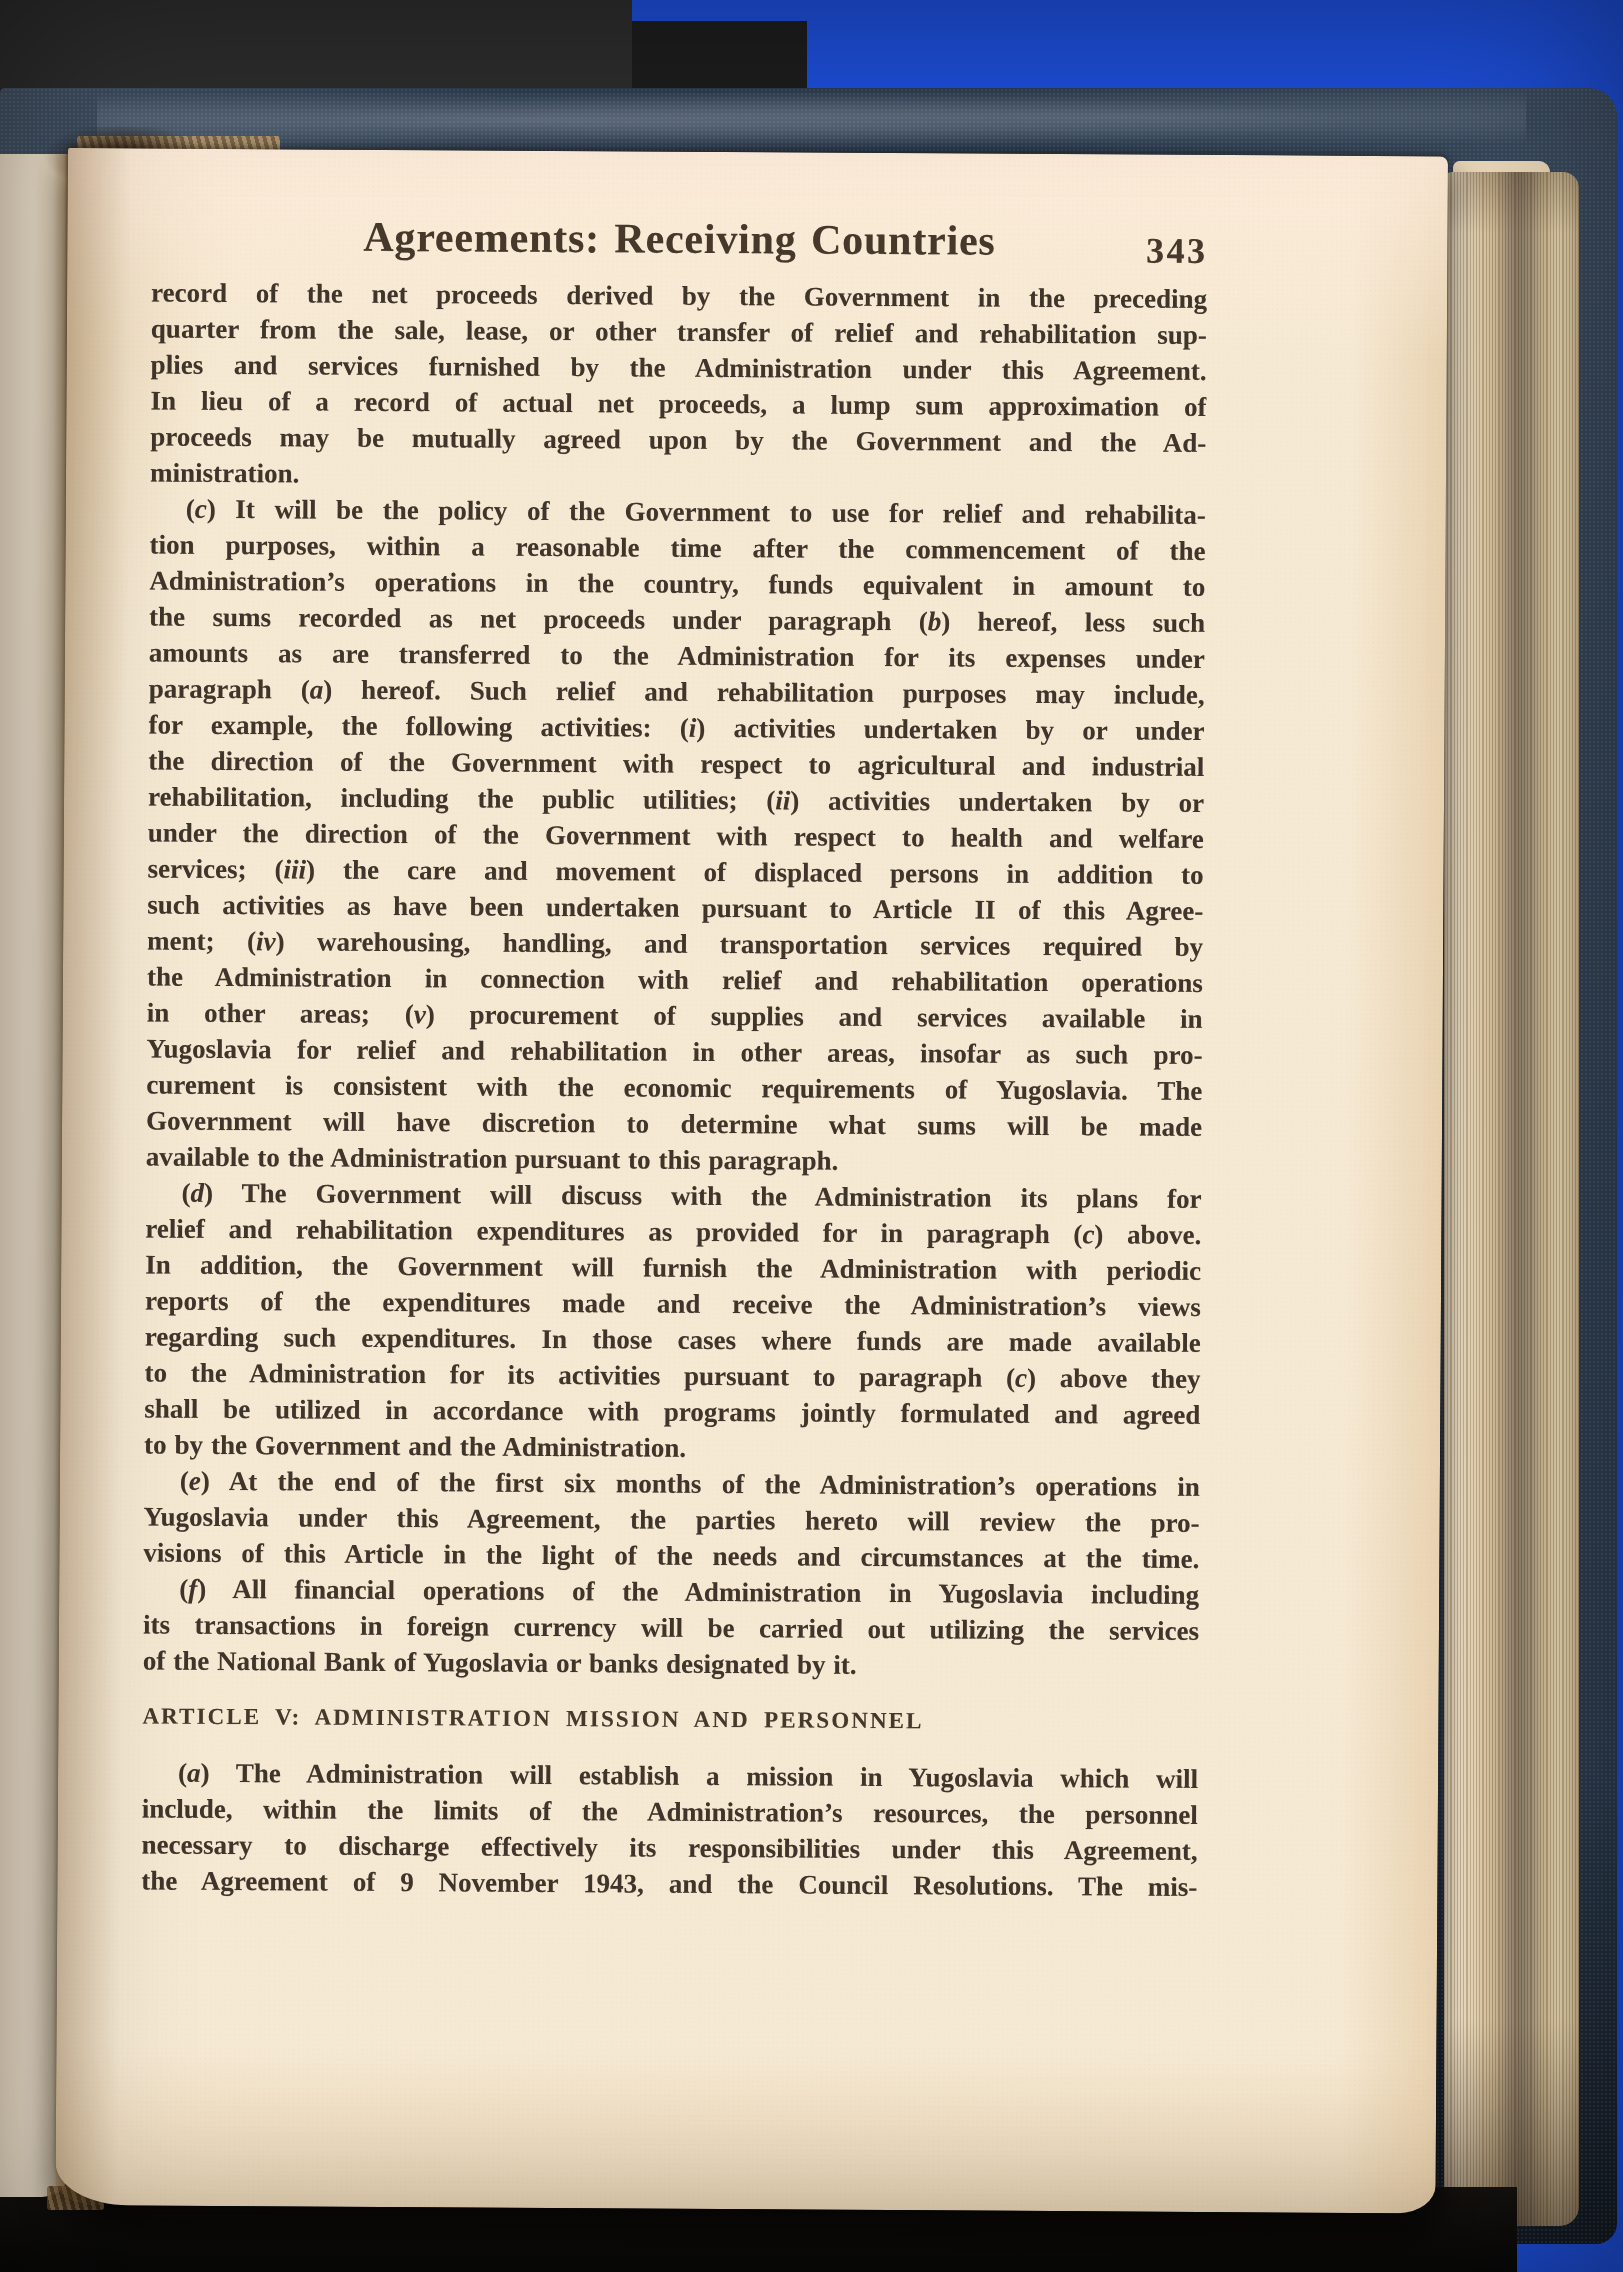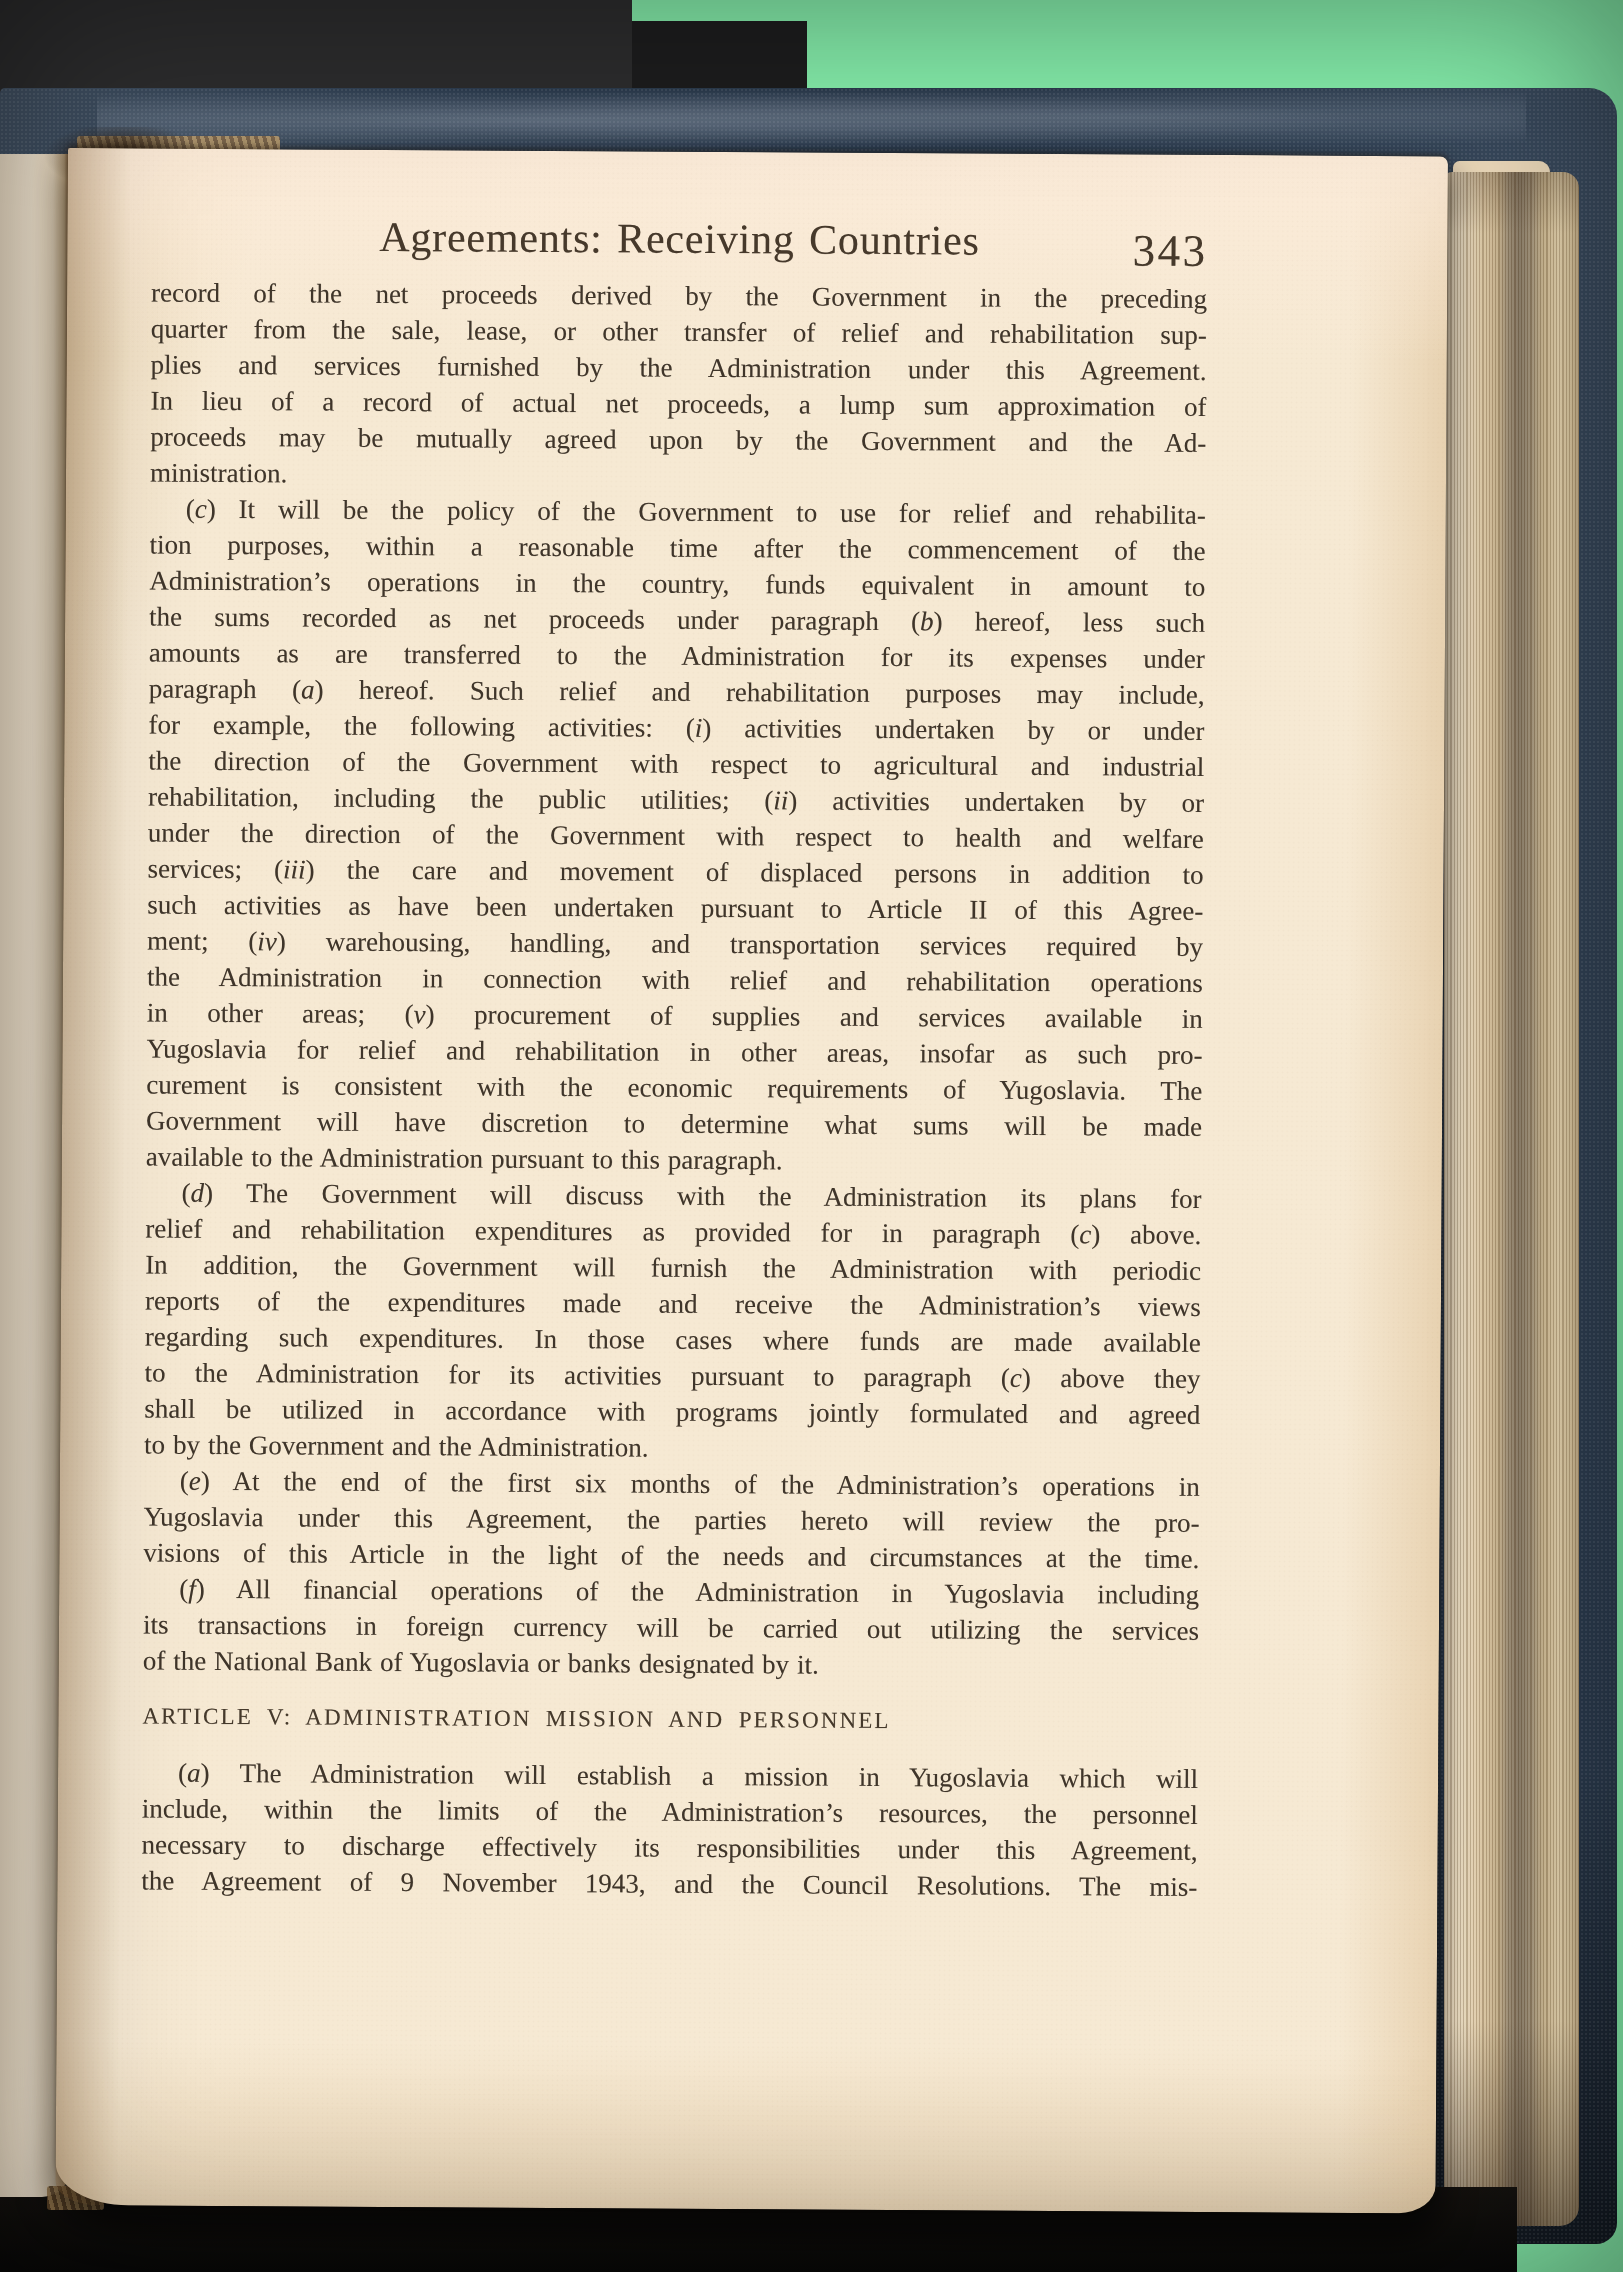--- a/index.html
+++ b/index.html
@@ -1,19 +1,20 @@
 <!DOCTYPE html>
 <html style="font-size:13px"><head>
 <meta charset="utf-8">
 <style>
   html,body{margin:0;padding:0;background:#060606;}
   .scene{
     position:relative;width:1624px;height:2273px;overflow:hidden;
-    background:#86efac;
+    background:#1d4ed8;
     font-family:"Liberation Serif","DejaVu Serif",serif;
+    font-weight:bold;
   }
   .scene::after{
     content:'';position:absolute;inset:0;pointer-events:none;
     box-shadow:inset 0 0 179px rgba(0,0,0,0.45);
   }
   .slab-a{position:absolute;left:0;top:0;width:632px;height:93px;background:#2d2d2e;}
   .slab-b{position:absolute;left:632px;top:21px;width:175px;height:71px;background:#1d1d1e;}
   .book-cover{
     position:absolute;left:0;top:88px;width:1617px;height:2156px;
     background-color:#2b3b4e;
@@ -86,21 +87,21 @@
     background:linear-gradient(to right, rgba(150,105,55,0.30), rgba(150,105,55,0));
     border-radius:inherit;pointer-events:none;
   }
   .header-row{position:absolute;left:84px;top:63px;width:1056px;height:50px;}
   .header-title{
     display:block;text-align:center;font-size:42px;line-height:49px;
     color:#46392b;letter-spacing:0.8px;word-spacing:3.2px;
     text-shadow:0.2px 0.2px 0 rgba(60,48,35,0.35);
   }
   .page-num{
-    position:absolute;right:0;top:14.6px;font-size:45px;line-height:36px;
+    position:absolute;right:0;top:14.6px;font-size:36px;line-height:36px;
     color:#46392b;letter-spacing:2.4px;
     text-shadow:0.2px 0.2px 0 rgba(60,48,35,0.35);
   }
   .body-text{
     position:absolute;left:84px;top:126px;width:1056px;
     font-size:27px;color:#3f352a;
     text-shadow:0.2px 0.2px 0 rgba(63,53,42,0.30);
   }
   .para{margin:0;}
   .line{

